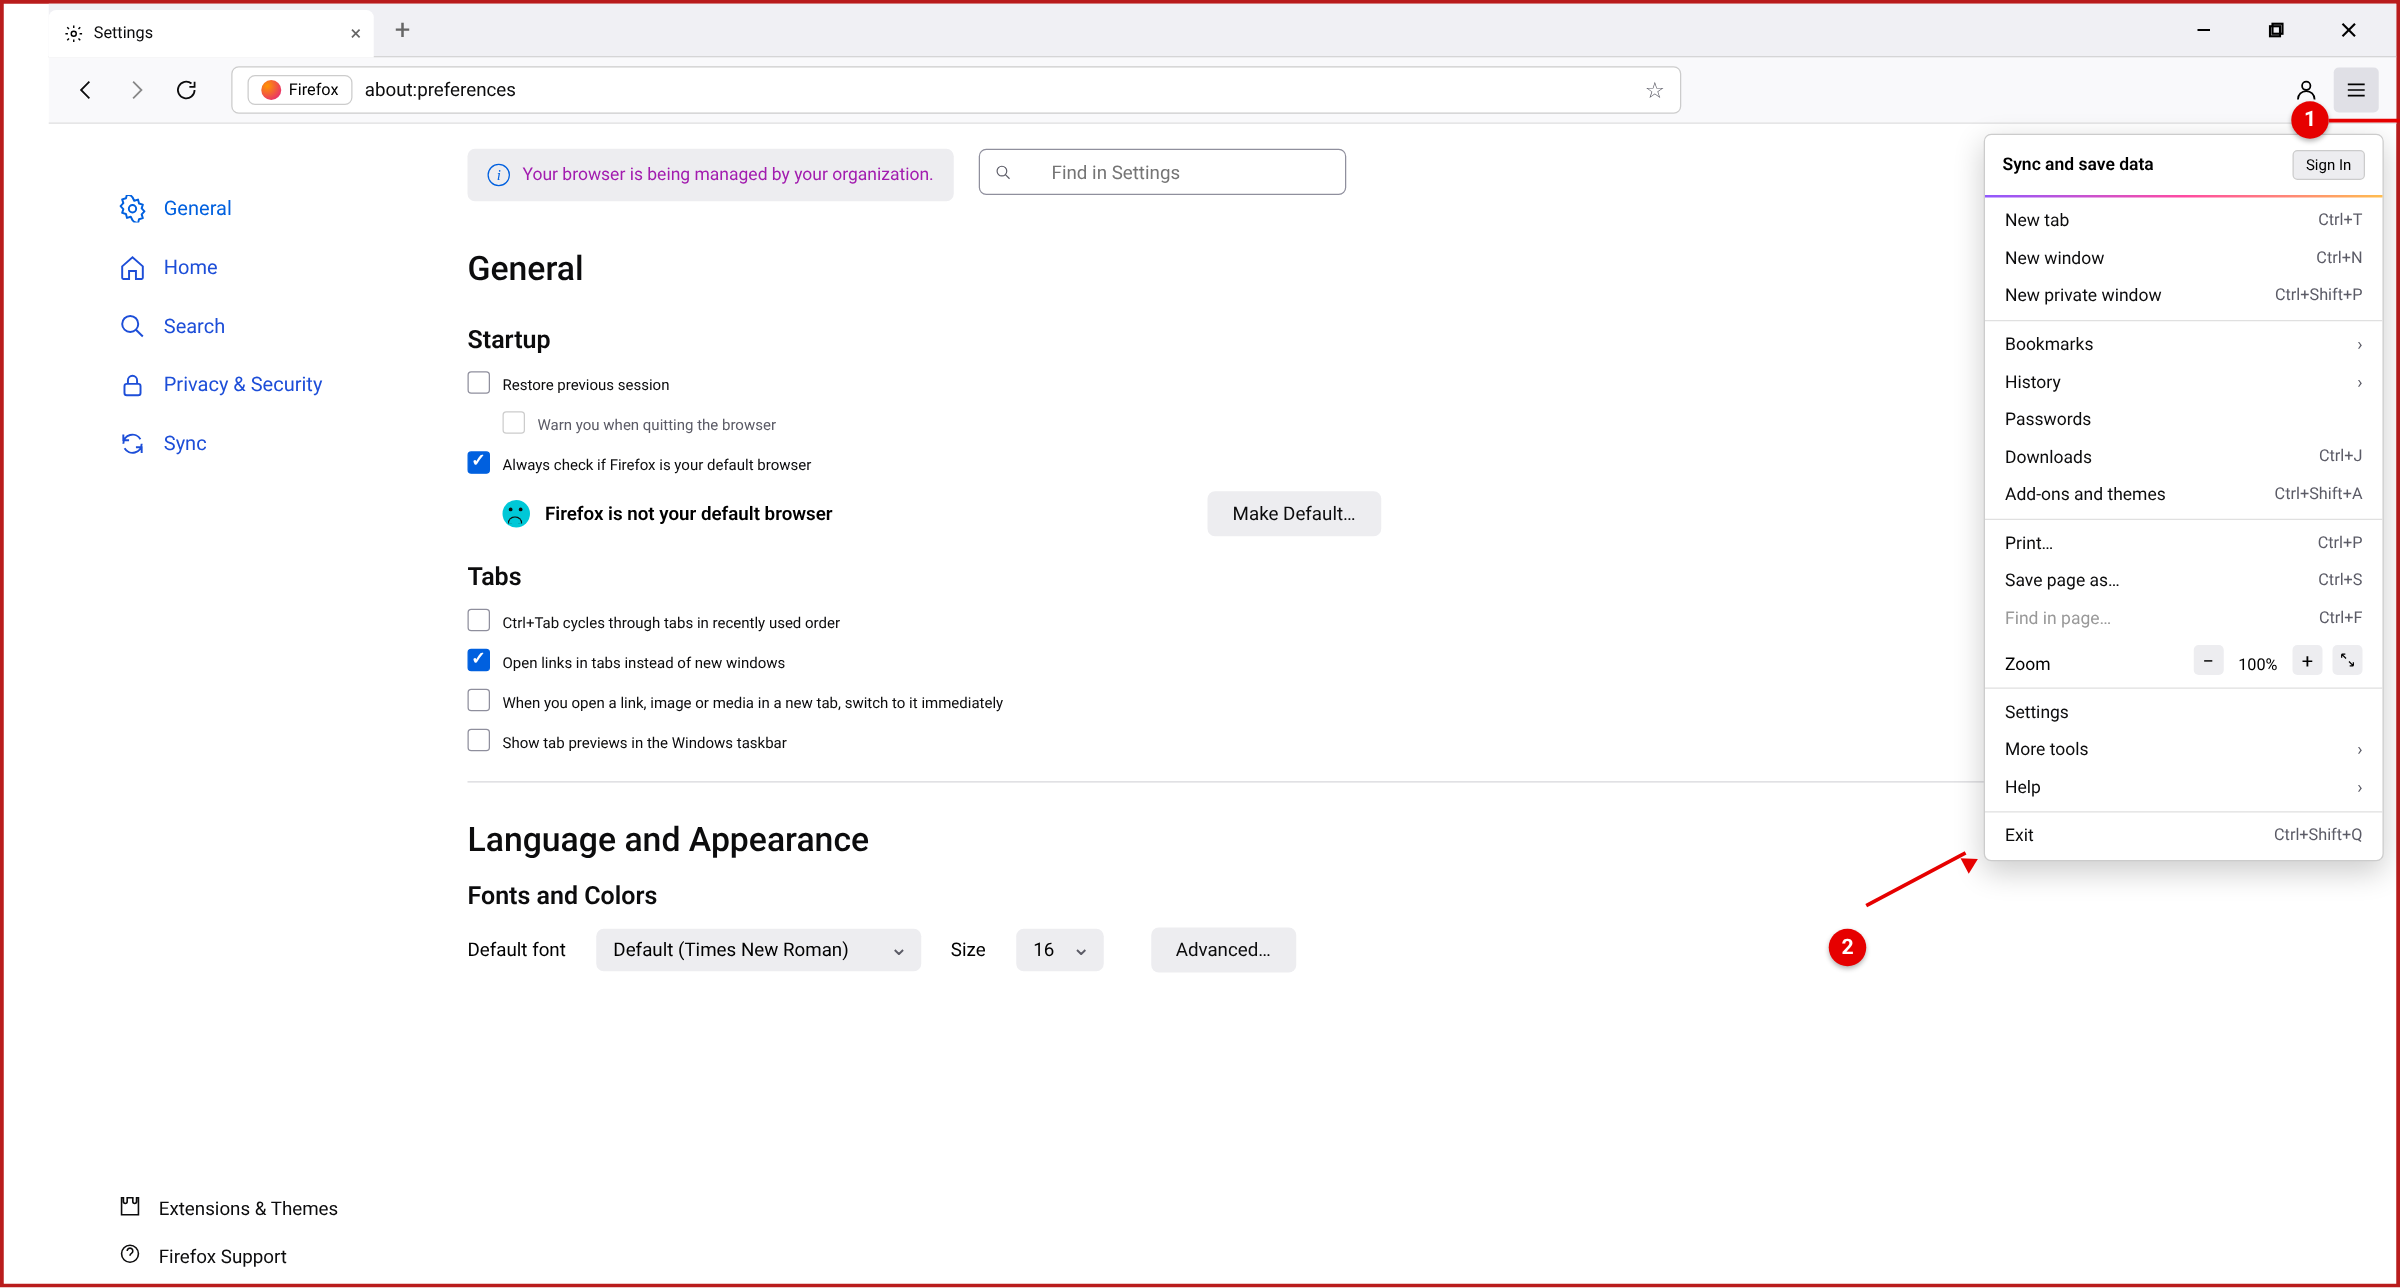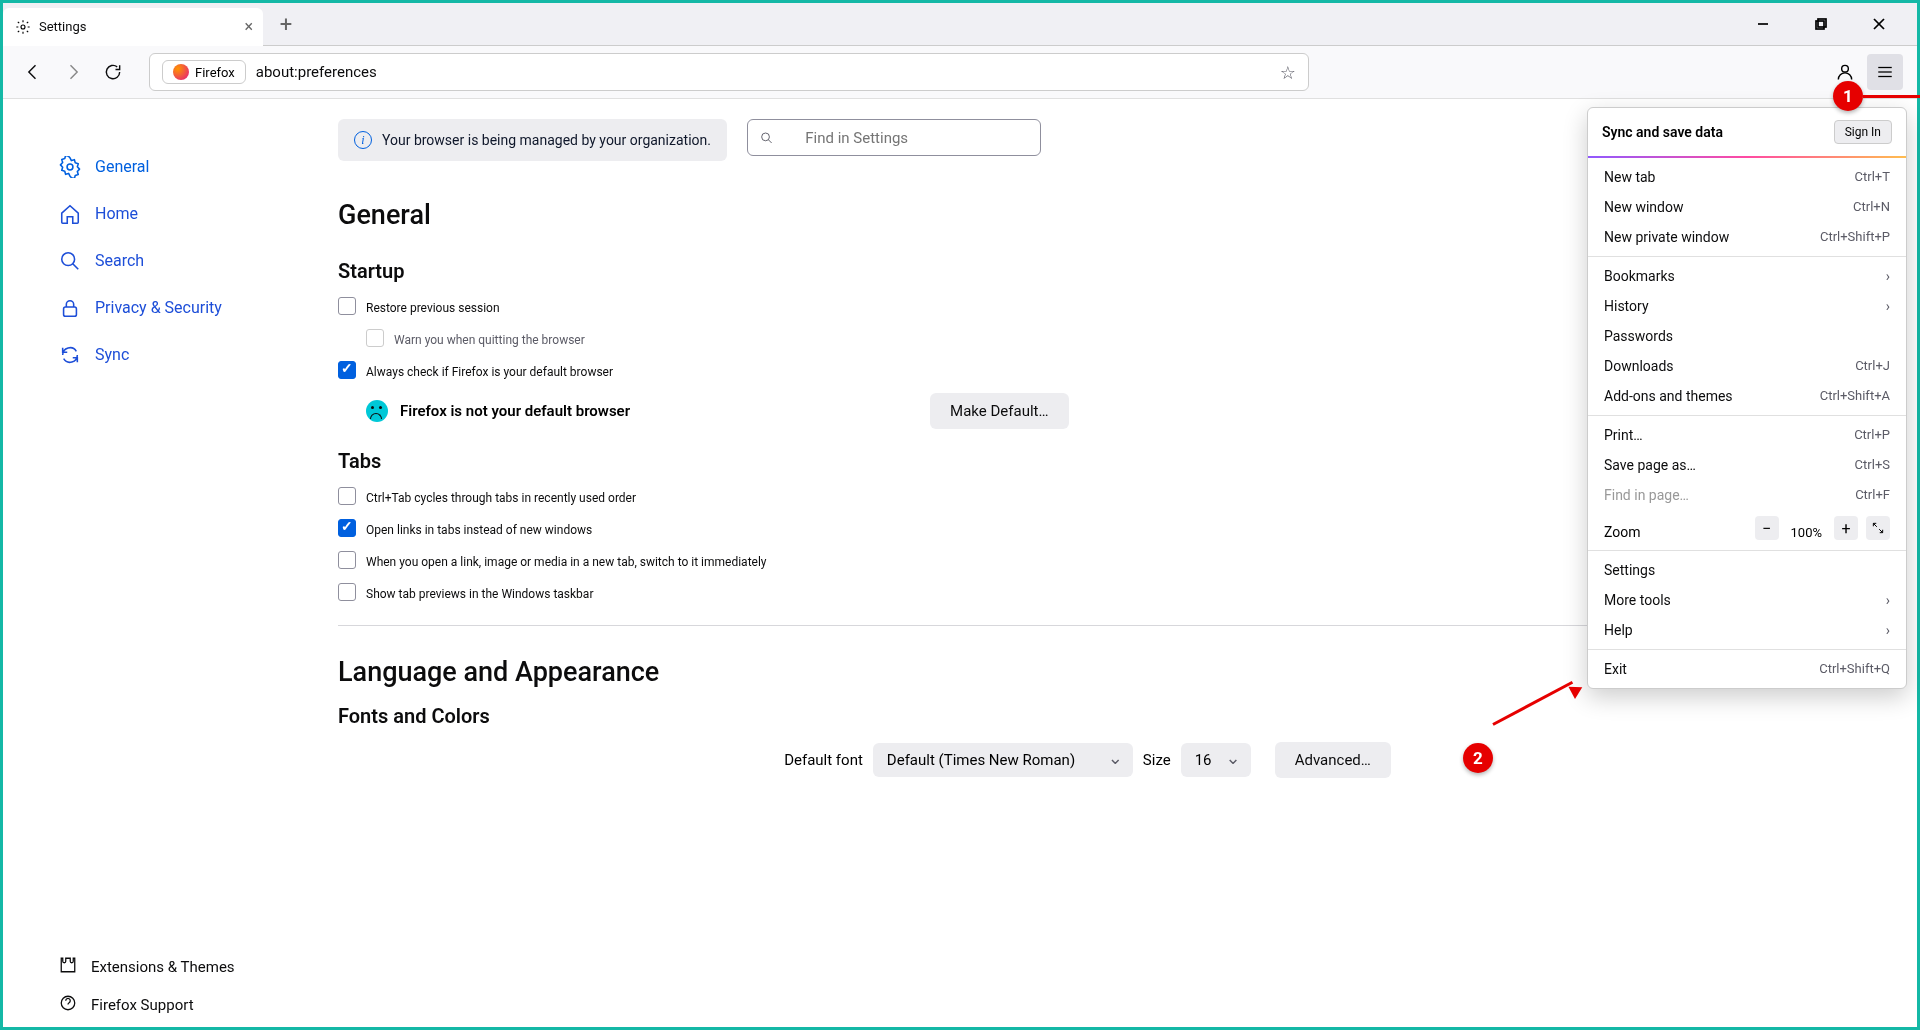--- a/index.html
+++ b/index.html
@@ -1,17 +1,17 @@
 <!DOCTYPE html>
 <html><head>
 <meta charset="utf-8">
 <style>
 *{margin:0;padding:0;box-sizing:border-box;font-family:-apple-system,BlinkMacSystemFont,"Segoe UI",Roboto,sans-serif;}
 body{background:#fff;width:1920px;height:1030px;position:relative;overflow:hidden;}
-.window{border:3px solid #14b8a6;width:1920px;height:1030px;position:relative;background:#fff;}
+.window{border:3px solid #b91c1c;width:1920px;height:1030px;position:relative;background:#fff;padding-left:36px;}
 
 
 .titlebar{height:43px;background:#f0f0f4;display:flex;align-items:center;border-bottom:1px solid #ccc;}
 .tab{background:#fff;height:38px;margin-top:5px;display:flex;align-items:center;padding:0 12px 0 12px;border-radius:6px 6px 0 0;min-width:260px;position:relative;}
 .tab .gear{width:16px;height:16px;margin-right:8px;}
 .tab-title{font-size:13px;color:#0c0c0d;}
 .tab-close{position:absolute;right:10px;font-size:16px;color:#666;cursor:pointer;}
 .newtab{width:30px;height:30px;display:flex;align-items:center;justify-content:center;color:#666;font-size:22px;margin-left:8px;cursor:pointer;}
 .winbtns{margin-left:auto;display:flex;gap:18px;padding-right:18px;}
 .winbtn{width:40px;height:30px;display:flex;align-items:center;justify-content:center;color:#000;cursor:pointer;}
@@ -40,21 +40,21 @@
 .sb-ico{position:absolute;left:56px;width:22px;height:22px;display:flex;align-items:center;justify-content:center;}
 .sb-item>span:last-child{margin-left:38px;}
 .sb-bottom{position:absolute;bottom:0;left:0;right:0;}
 .sb-bot-item{display:flex;align-items:center;padding:8px 20px 8px 56px;font-size:15px;color:#0c0c0d;cursor:pointer;}
 .sb-bot-item .bico{margin-right:14px;}
 
 
 .main{flex:1;padding:20px 80px 0 40px;overflow-y:auto;}
 .notice{background:#ededf0;border-radius:6px;padding:12px 16px;display:flex;align-items:center;max-width:540px;margin-bottom:8px;}
 .notice .info-i{width:18px;height:18px;border:1.5px solid #0060df;border-radius:50%;display:flex;align-items:center;justify-content:center;color:#0060df;font-size:12px;margin-right:10px;font-style:italic;font-family:serif;}
-.notice-text{color:#0f172a;font-size:14px;}
+.notice-text{color:#a21caf;font-size:14px;}
 .search-box{border:1px solid #8f8f9d;border-radius:6px;width:294px;height:37px;display:flex;align-items:center;padding:0 12px;margin-left:20px;}
 .search-box input{border:none;outline:none;font-size:15px;color:#a16207;width:100%;background:transparent;margin-left:24px;}
 .toprow{display:flex;align-items:flex-start;}
 
 h1{font-size:27px;font-weight:500;color:#0c0c0d;margin-top:30px;margin-bottom:28px;}
 h2{font-size:20px;font-weight:600;color:#0c0c0d;margin-top:16px;margin-bottom:14px;}
 h2.lang{font-size:27px;font-weight:500;margin-top:30px;}
 .chk-row{display:flex;align-items:flex-end;margin-bottom:14px;font-size:12px;color:#0c0c0d;}
 .chk{width:18px;height:18px;border:1.5px solid #8f8f9d;border-radius:3px;margin-right:10px;background:#fff;cursor:pointer;}
 .chk.checked{background:#0060df;border-color:#0060df;position:relative;}
@@ -62,21 +62,21 @@
 .chk-sub{margin-left:28px;color:#5b5b66;}
 .chk-sub .chk{border-color:#ccc;}
 .default-row{display:flex;align-items:center;margin-left:28px;margin-bottom:20px;}
 .sad{width:22px;height:22px;background:#00c8d7;border-radius:50%;margin-right:12px;position:relative;}
 .sad::before{content:"";position:absolute;width:3px;height:3px;background:#0c0c0d;border-radius:50%;top:6px;left:5px;box-shadow:8px 0 0 #0c0c0d;}
 .sad::after{content:"";position:absolute;width:10px;height:5px;border:1.5px solid #0c0c0d;border-bottom:none;border-radius:10px 10px 0 0;top:13px;left:4px;}
 .default-text{font-weight:600;font-size:15px;}
 .btn{background:#ededf0;border:none;border-radius:6px;padding:9px 20px;font-size:15px;color:#0c0c0d;cursor:pointer;margin-left:auto;}
 .default-row .btn{margin-left:300px;}
 .hr{border:none;border-top:1px solid #d7d7db;margin:24px 0;}
-.font-row{display:flex;align-items:center;gap:10px;font-size:15px;justify-content:center;}
+.font-row{display:flex;align-items:center;gap:24px;font-size:15px;}
 .select{background:#ededf0;border:none;border-radius:6px;padding:8px 34px 8px 14px;font-size:15px;cursor:pointer;position:relative;min-width:260px;text-align:left;}
 .select.small{min-width:70px;}
 .select::after{content:"⌄";position:absolute;right:10px;top:4px;font-size:18px;color:#5b5b66;}
 
 
 .menu{position:absolute;right:10px;top:104px;width:320px;background:#fff;border:1px solid #ccc;border-radius:6px;box-shadow:0 8px 24px rgba(0,0,0,.2);z-index:100;}
 .menu-head{display:flex;align-items:center;padding:12px 14px;}
 .menu-head-t{font-weight:600;font-size:14px;}
 .signin{margin-left:auto;background:#ededf0;border:1px solid #ccc;border-radius:4px;padding:4px 10px;font-size:12px;cursor:pointer;}
 .menu-gradient{height:2px;background:linear-gradient(90deg,#9059ff,#ff4aa2,#ffbd4f);}

